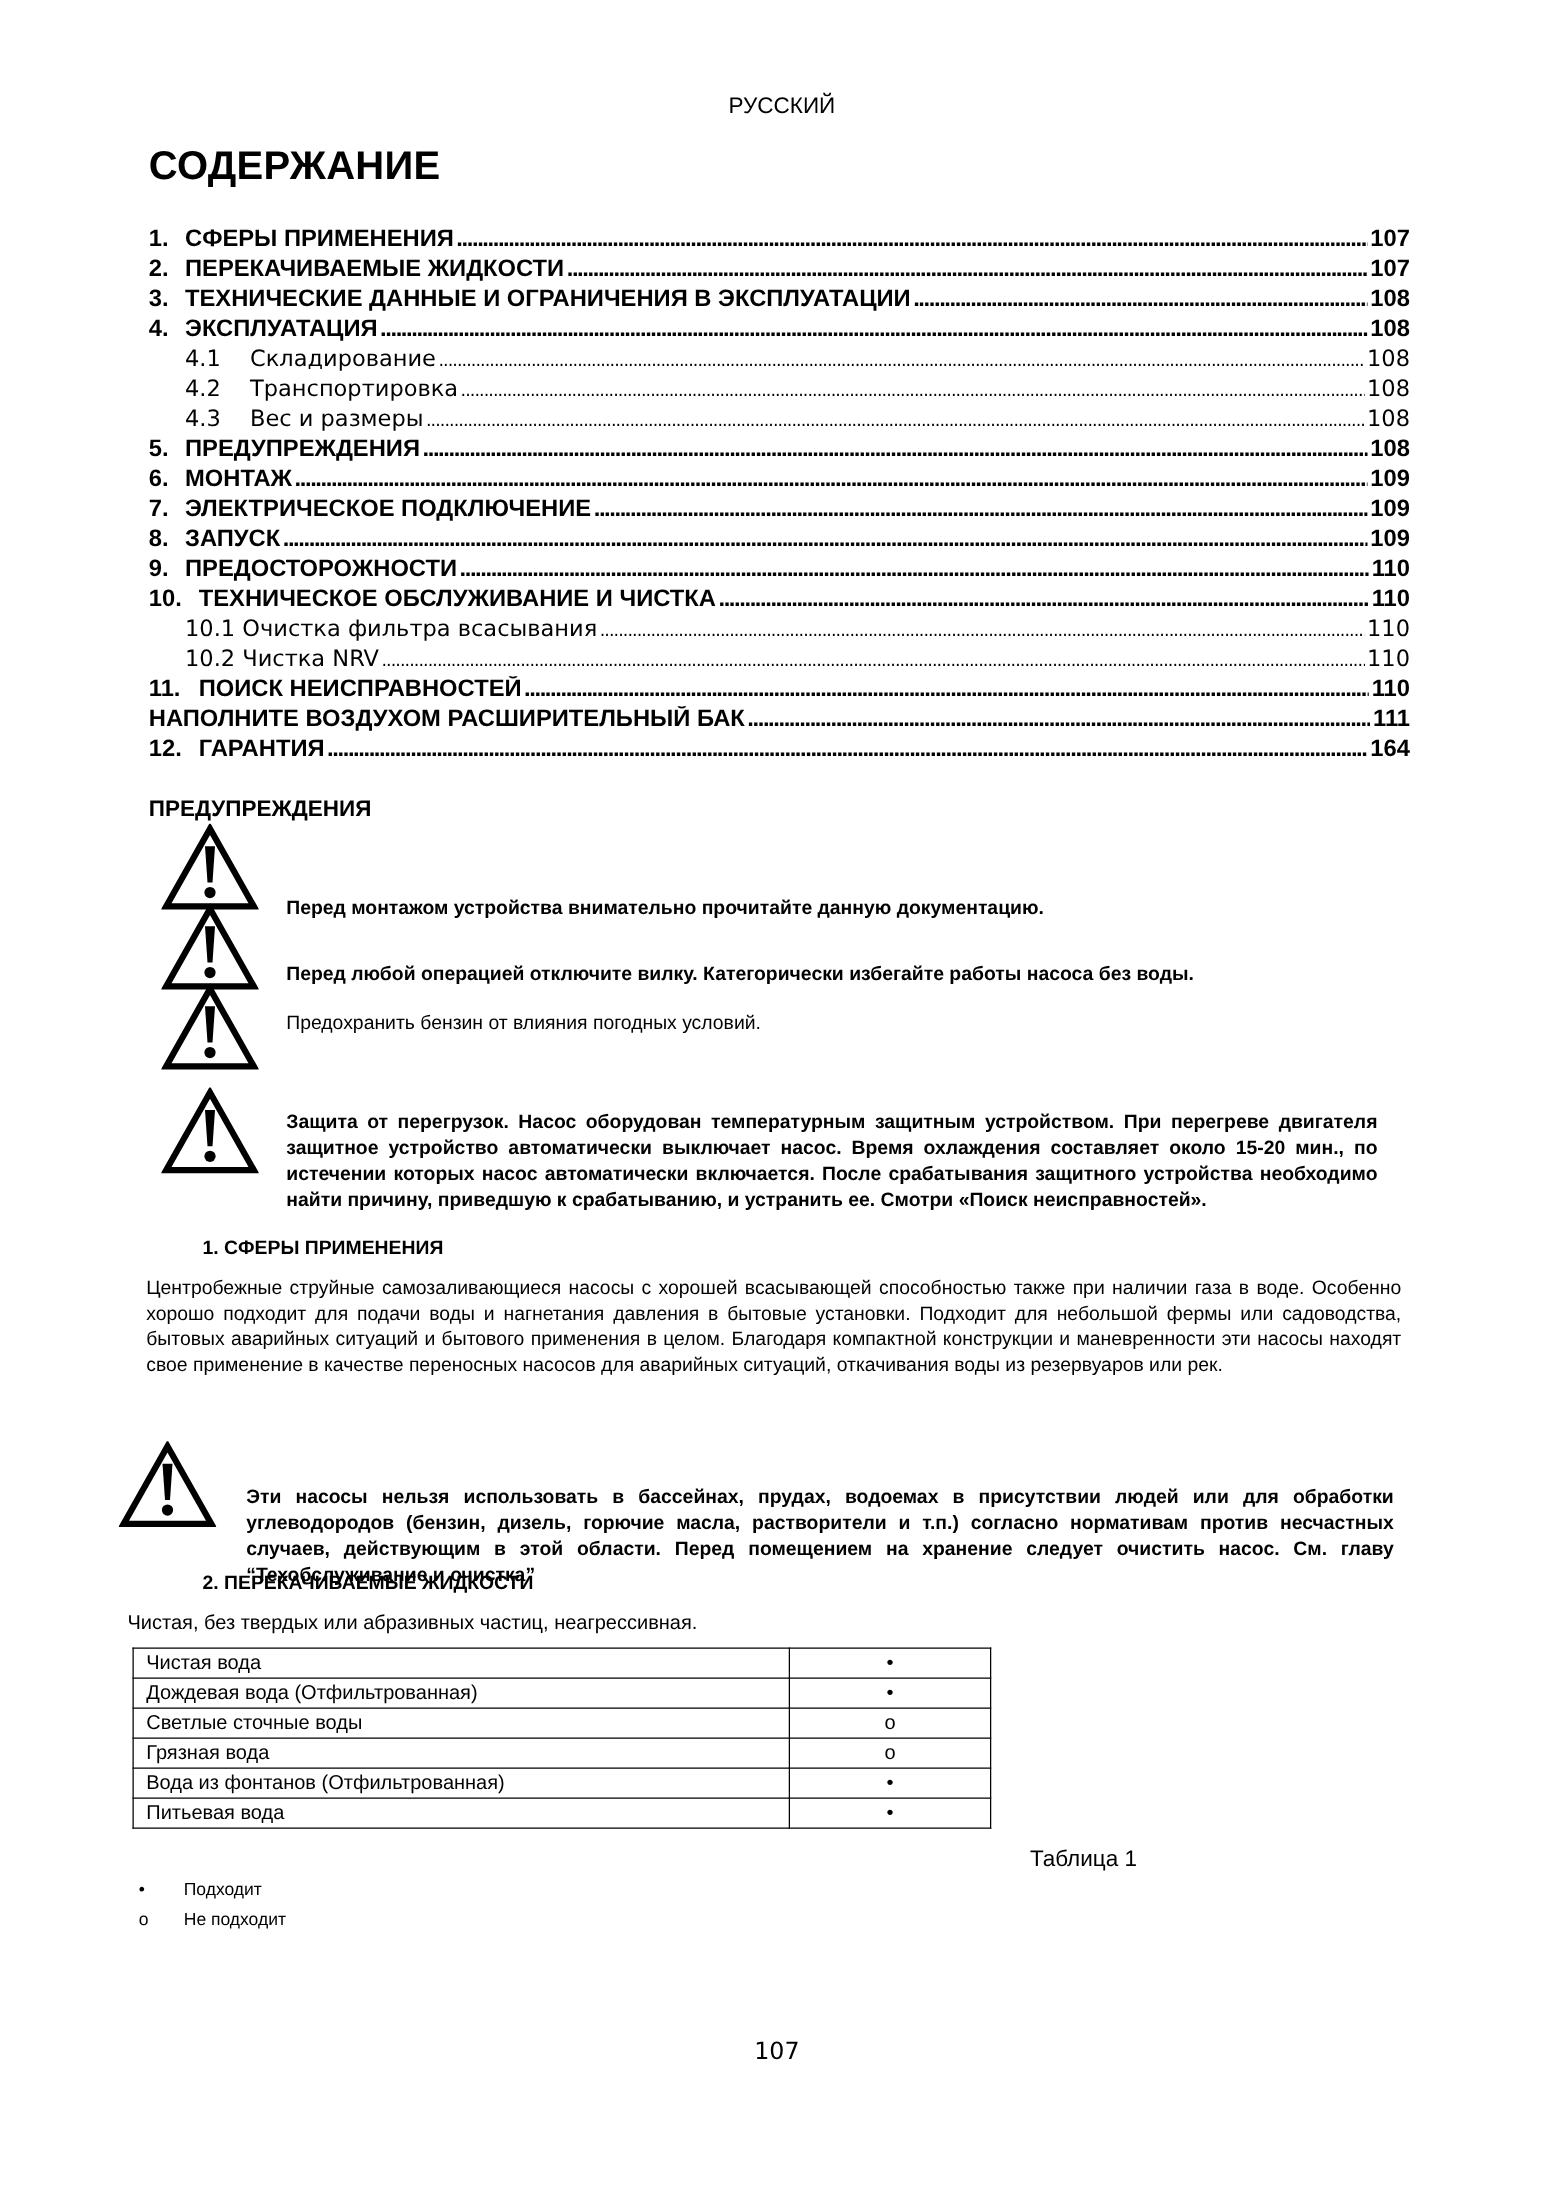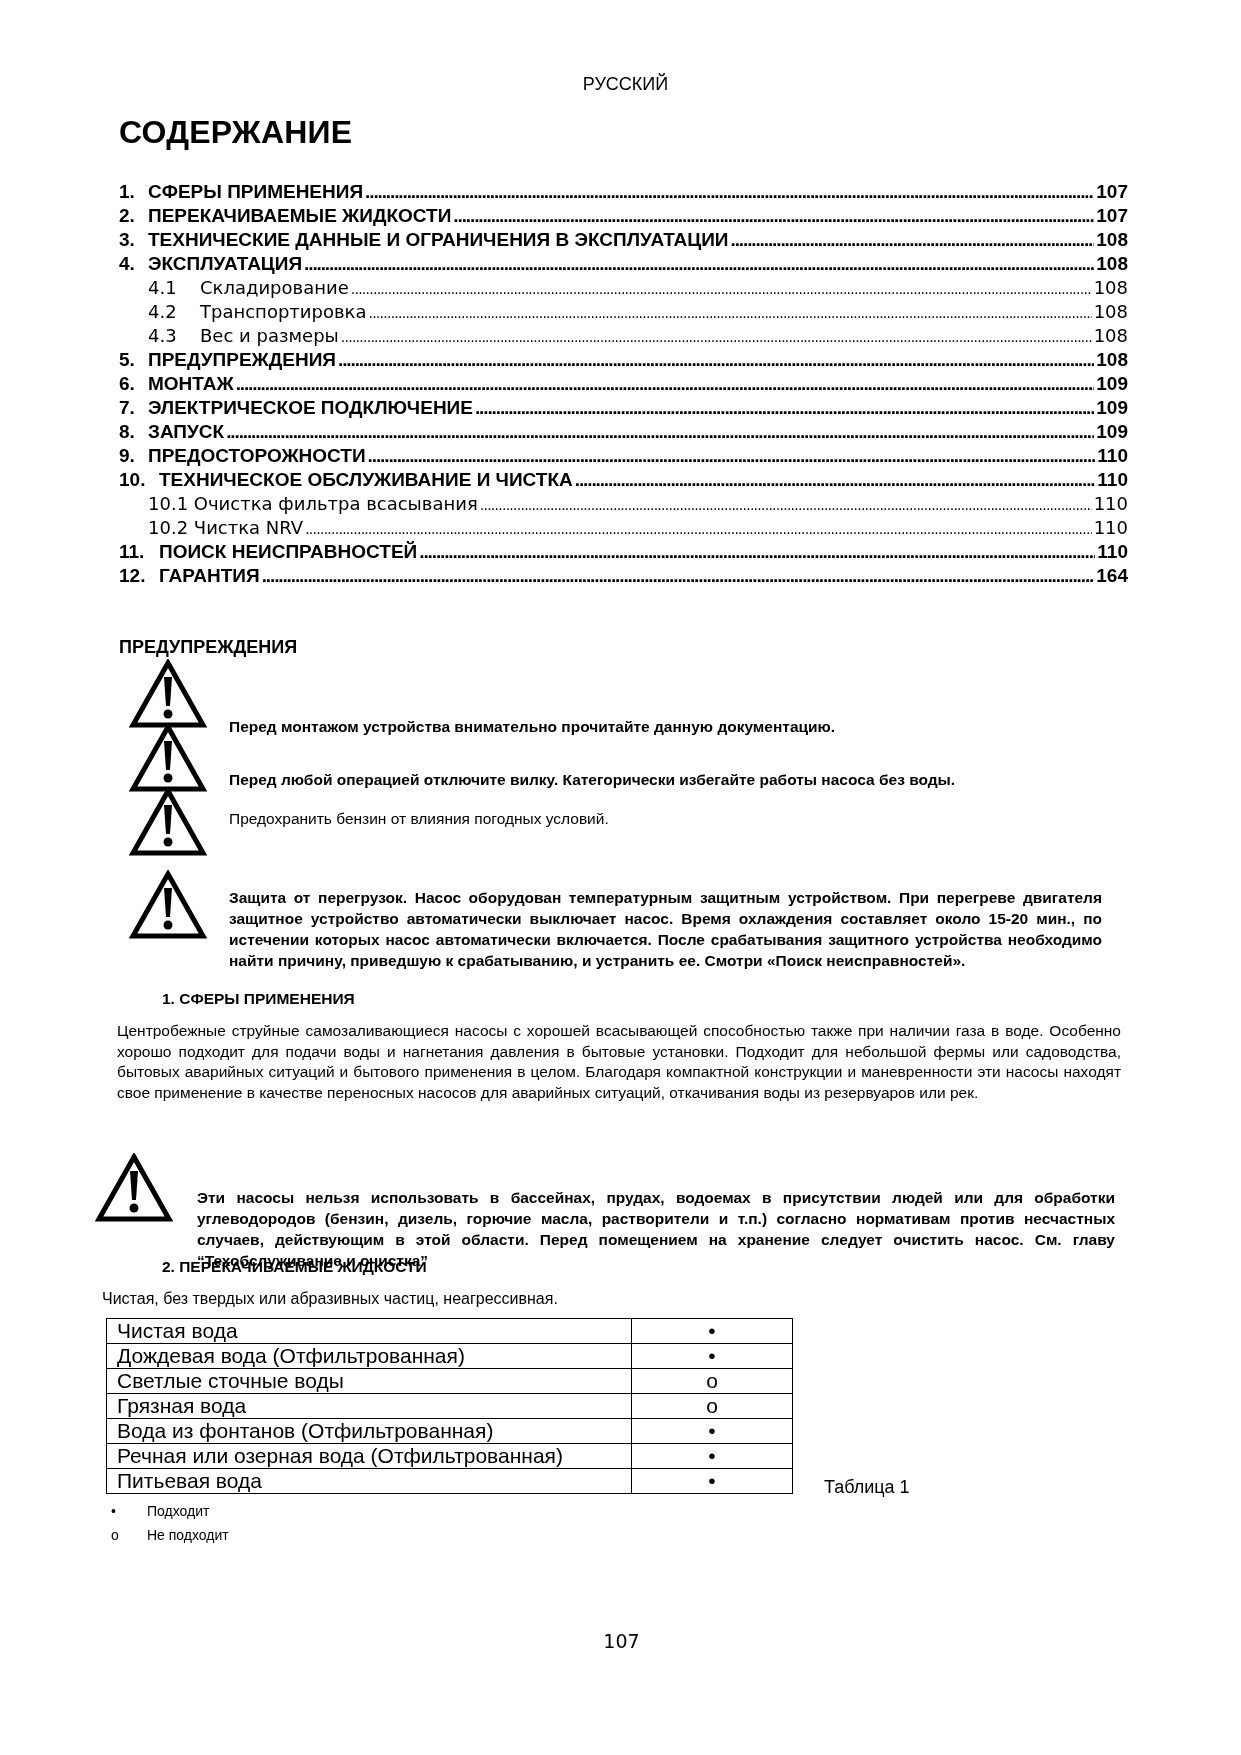--- a/index.html
+++ b/index.html
@@ -23,21 +23,21 @@
 
   .warn-title { left:119px; top:637px; font-size:18px; font-weight:bold; }
   .warn-icon { width:78px; height:70px; }
   .warn-text { left:229px; width:873px; font-size:15.5px; line-height:21px; text-align:justify; text-align-last:left; }
   .warn-text.bold { font-weight:bold;margin-top:36px; }
   .warn-text.normal { font-weight:normal; }
 
   .sec-head { font-size:15.5px; font-weight:bold;margin-left:44px; }
   .para { left:117px; width:1004px; font-size:15.5px; line-height:20.5px; text-align:justify; }
 
-  .liquids-table { left:106px; top:1318px; border-collapse:collapse; font-size:21px; }
+  .liquids-table { left:106px; top:1318px; border-collapse:collapse; font-size:16px; }
   .liquids-table td { border:1.5px solid #000; height:23px; padding:0 0 0 10px; }
   .liquids-table td.mark { width:160px; text-align:center; padding:0; }
   .liquids-table td.name { width:514px; }
   .table-caption { left:824px; top:1477px; font-size:18px; }
   .legend { left:111px; font-size:14px; }
   .legend .sym { display:inline-block; width:36px; }
   .page-num { left:0; width:1241px; top:1630px; text-align:center; font-size:19px; font-family:"DejaVu Sans", sans-serif; }
   .page-num span { position:relative; left:1px; }
 </style>
 </head>
@@ -140,20 +140,25 @@
       <span class="dots"></span>
       <span class="page">110</span>
     </div>
 
   <div class="toc-row main wide">
       <span class="num">11.</span>
       <span>ПОИСК НЕИСПРАВНОСТЕЙ</span>
       <span class="dots"></span>
       <span class="page">110</span>
     </div>
+  <div class="toc-row main">
+      <span>НАПОЛНИТЕ ВОЗДУХОМ РАСШИРИТЕЛЬНЫЙ БАК</span>
+      <span class="dots"></span>
+      <span class="page">111</span>
+    </div>
   <div class="toc-row main wide">
       <span class="num">12.</span>
       <span>ГАРАНТИЯ</span>
       <span class="dots"></span>
       <span class="page">164</span>
     </div>
 </div>
 
 <div class="abs warn-title">ПРЕДУПРЕЖДЕНИЯ</div>
 
@@ -212,24 +217,20 @@
       </tr>
   <tr>
         <td class="name">Грязная вода</td>
         <td class="mark">o</td>
       </tr>
   <tr>
         <td class="name">Вода из фонтанов (Отфильтрованная)</td>
         <td class="mark">•</td>
       </tr>
   <tr>
-        <td class="name">Речная или озерная вода (Отфильтрованная)</td>
-        <td class="mark">•</td>
-      </tr>
-  <tr>
         <td class="name">Питьевая вода</td>
         <td class="mark">•</td>
       </tr>
 </tbody>
   </table>
 <div class="abs table-caption">Таблица 1</div>
 
 <div class="abs legend" style="top:1503px;"><span class="sym">•</span><span>Подходит</span></div>
 <div class="abs legend" style="top:1527px;"><span class="sym">o</span><span>Не подходит</span></div>
 

